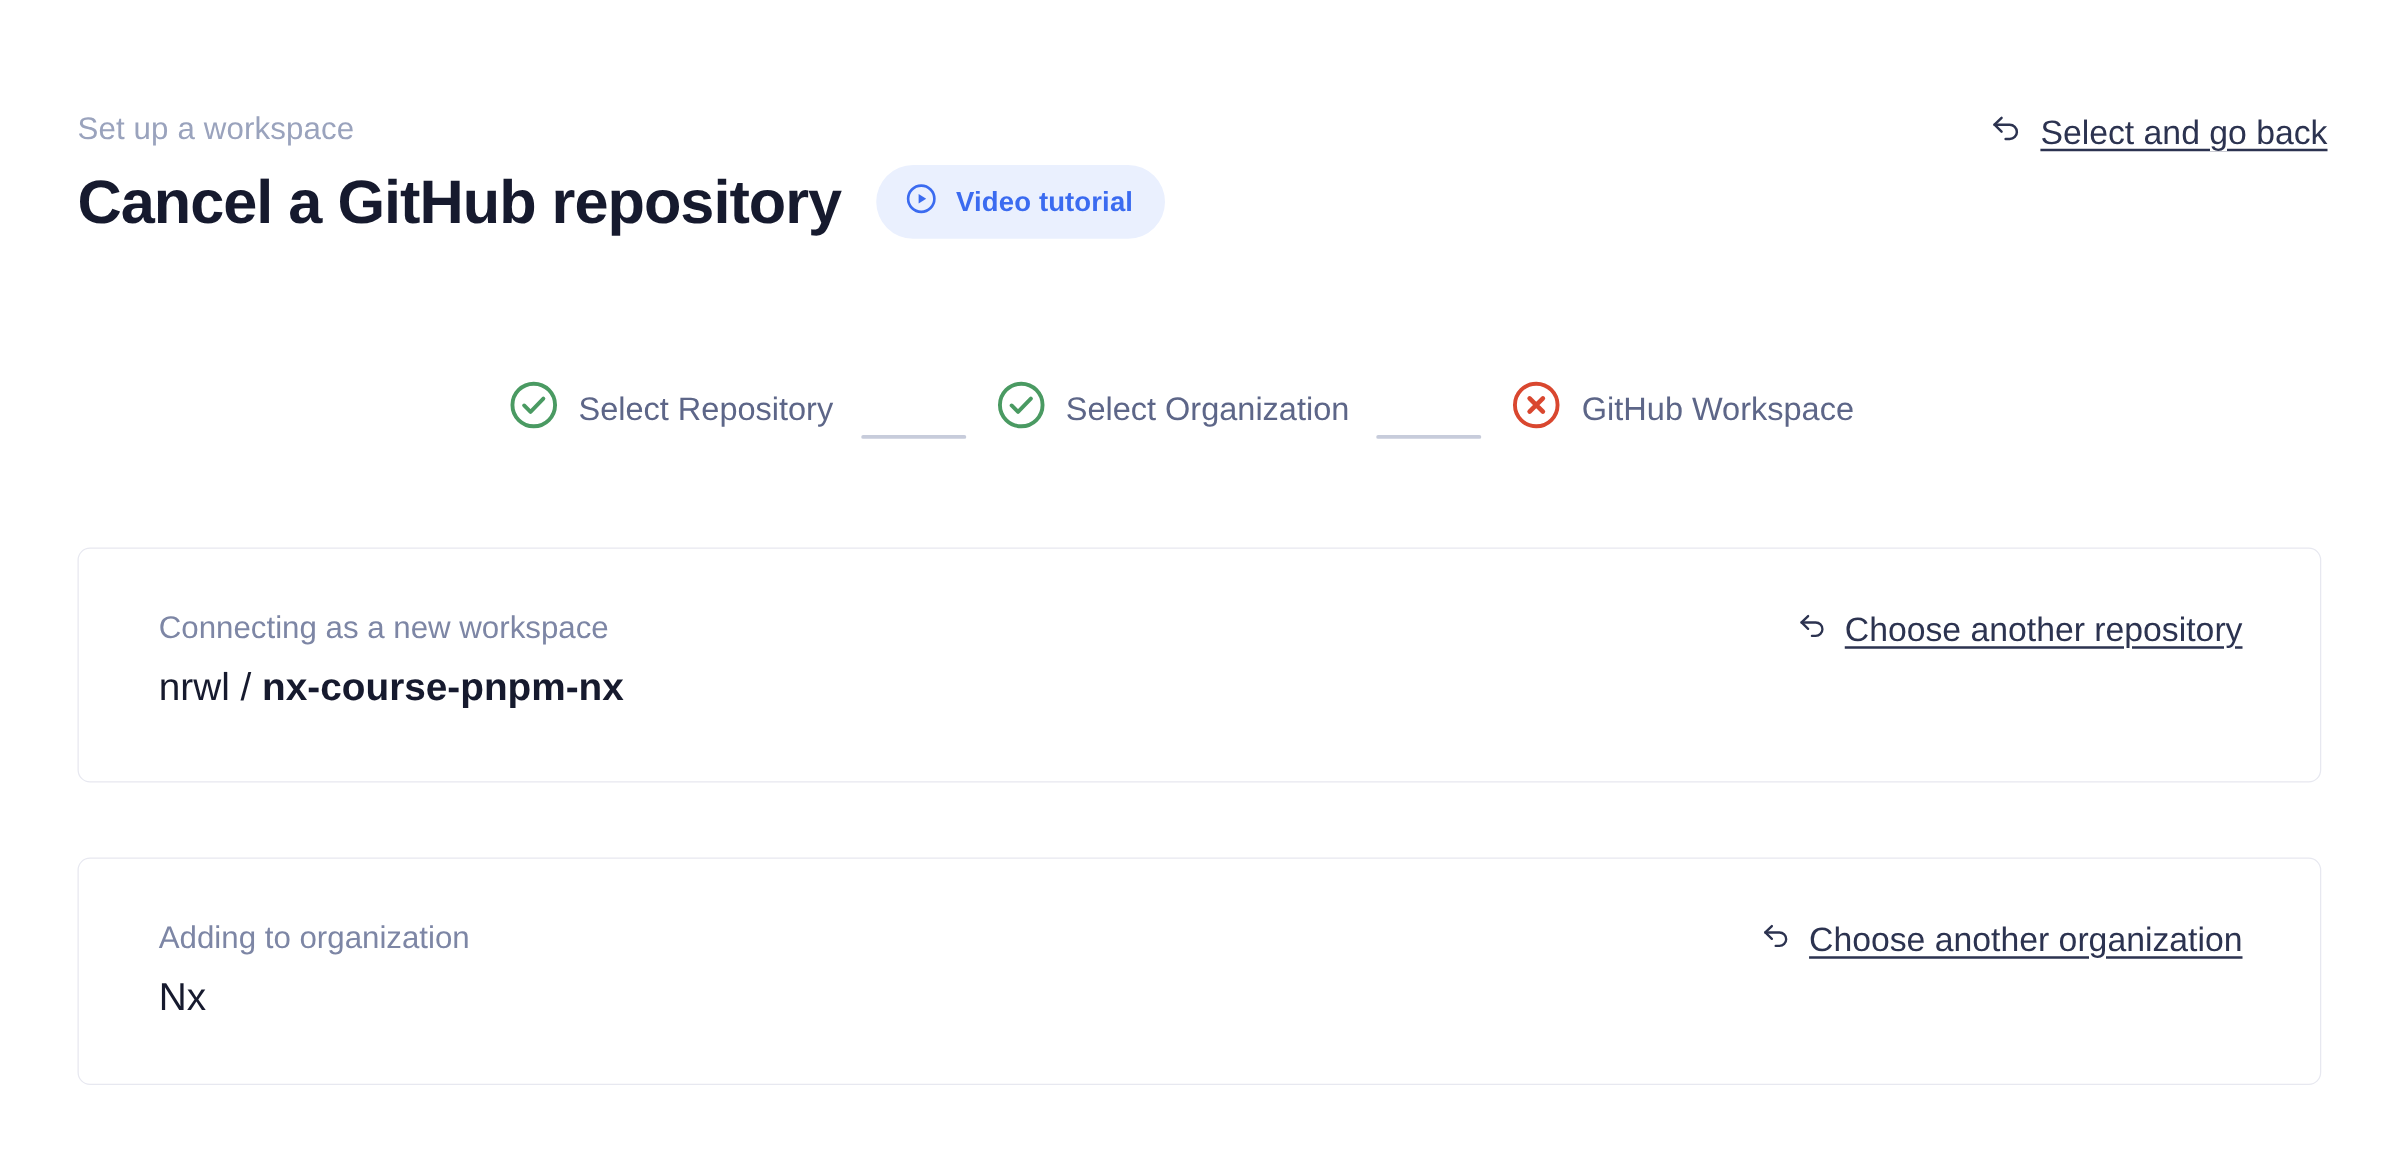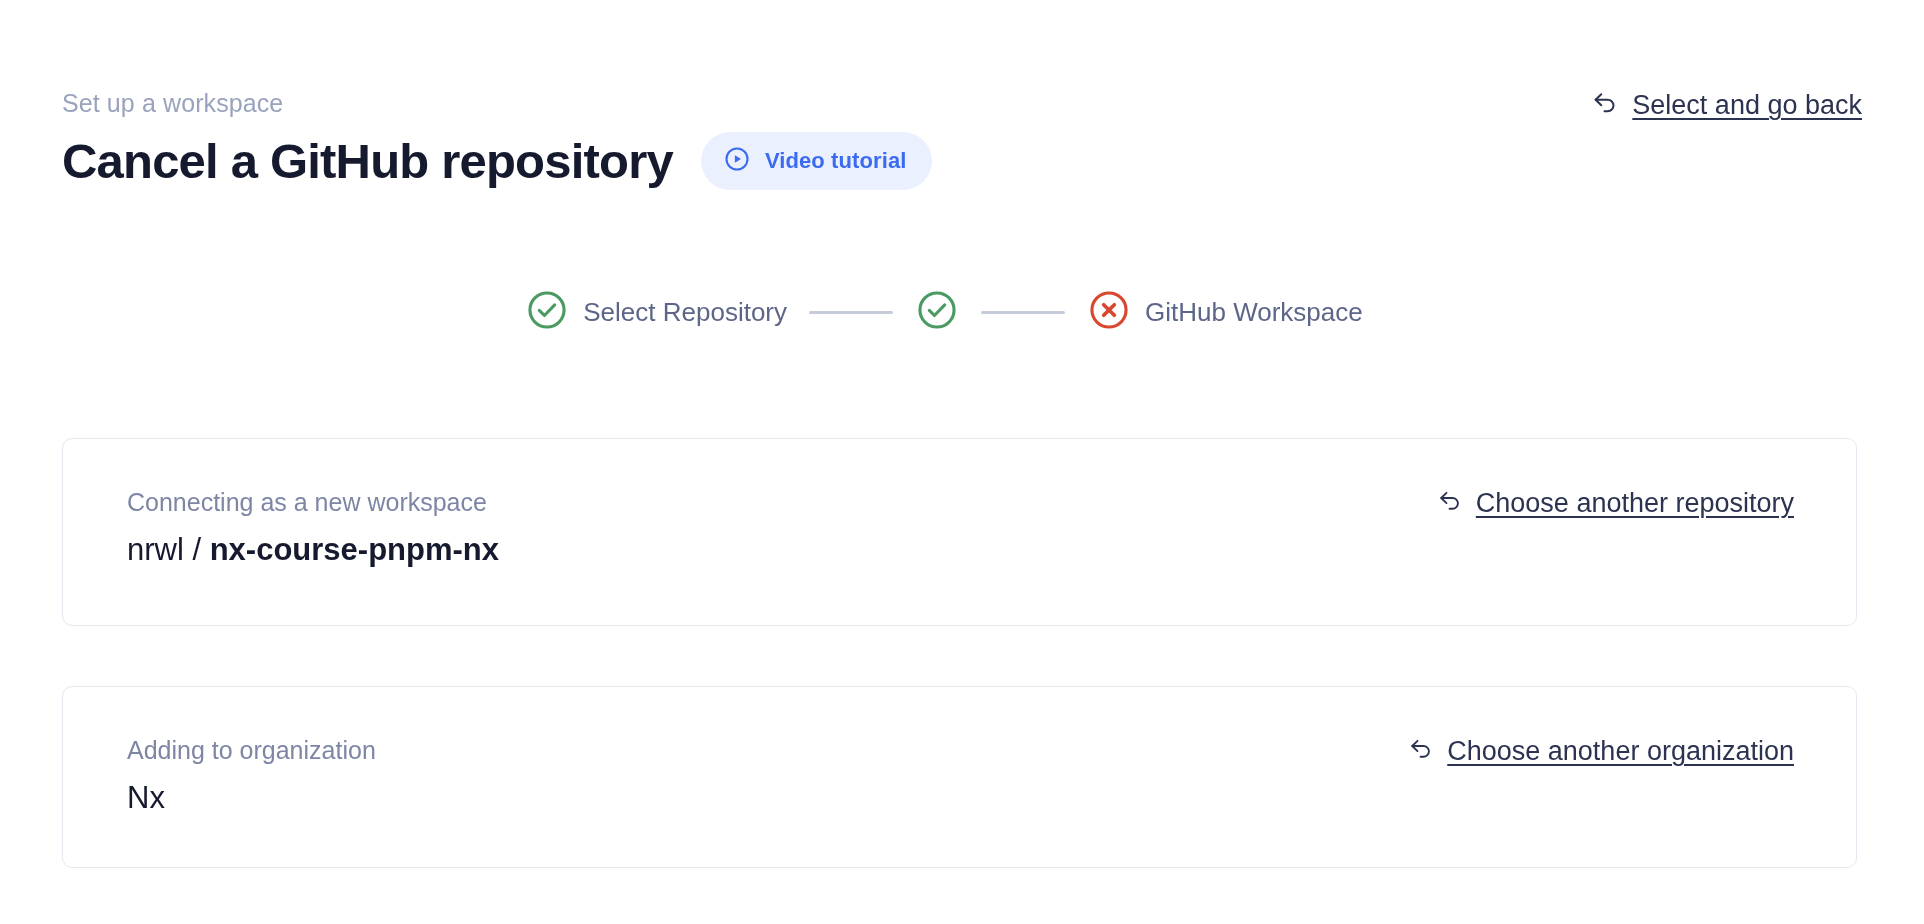--- a/index.html
+++ b/index.html
@@ -94,25 +94,25 @@
     text-decoration: underline;
     text-underline-offset: 4px;
     text-decoration-thickness: 1.5px;
     white-space: nowrap;
   }
   .back-arrow { display: block; flex: none; }
 
   
   .stepper {
     position: absolute;
-    top: 288px;
+    top: 302px;
     left: 0;
     width: 1888px;
     display: flex;
-    align-items: center;
+    align-items: flex-end;
     justify-content: center;
   }
   .step {
     display: flex;
     align-items: center;
     gap: 14px;
   }
   .step-label {
     font-size: 26px;
     line-height: 32px;
@@ -230,20 +230,21 @@
 
     <span class="connector"></span>
 
     <div class="step">
       <span class="step-icon">
         <svg width="44" height="44" viewBox="0 0 24 24" fill="none" xmlns="http://www.w3.org/2000/svg">
           <circle cx="12" cy="12" r="9.3" stroke="#4a9a62" stroke-width="1.7"></circle>
           <path d="M7.8 12.2 L10.6 15 L16.2 9.2" stroke="#4a9a62" stroke-width="1.7" stroke-linecap="round" stroke-linejoin="round"></path>
         </svg>
       </span>
+      <span class="step-label">Select Organization</span>
     </div>
 
     <span class="connector"></span>
 
     <div class="step">
       <span class="step-icon">
         <svg width="44" height="44" viewBox="0 0 24 24" fill="none" xmlns="http://www.w3.org/2000/svg">
           <circle cx="12" cy="12" r="9.3" stroke="#d9472f" stroke-width="1.7"></circle>
           <path d="M9.1 9.1 L14.9 14.9 M14.9 9.1 L9.1 14.9" stroke="#d9472f" stroke-width="2" stroke-linecap="round"></path>
         </svg>

